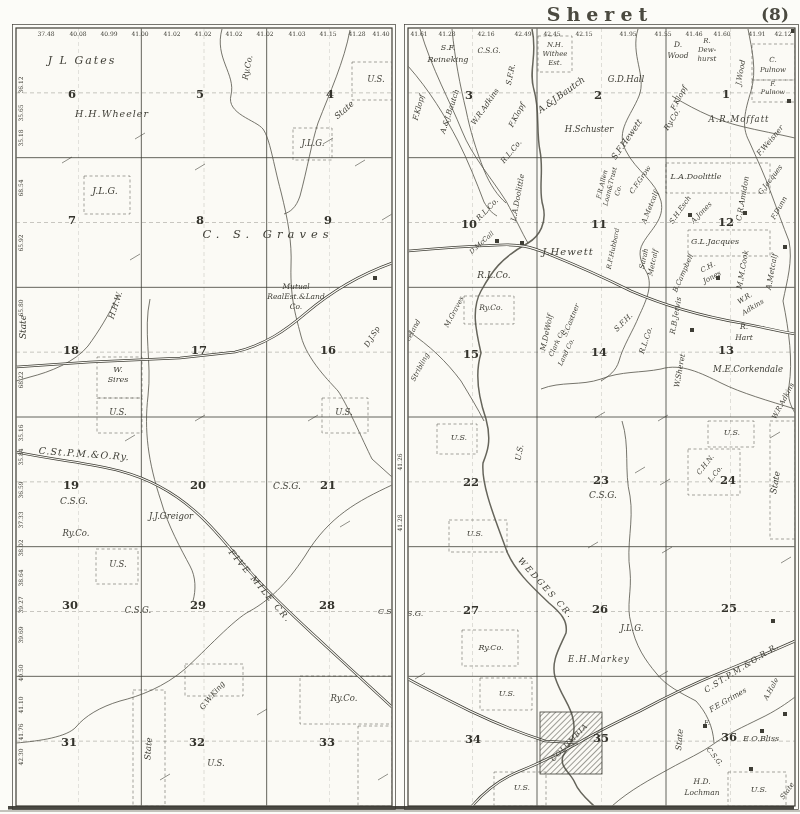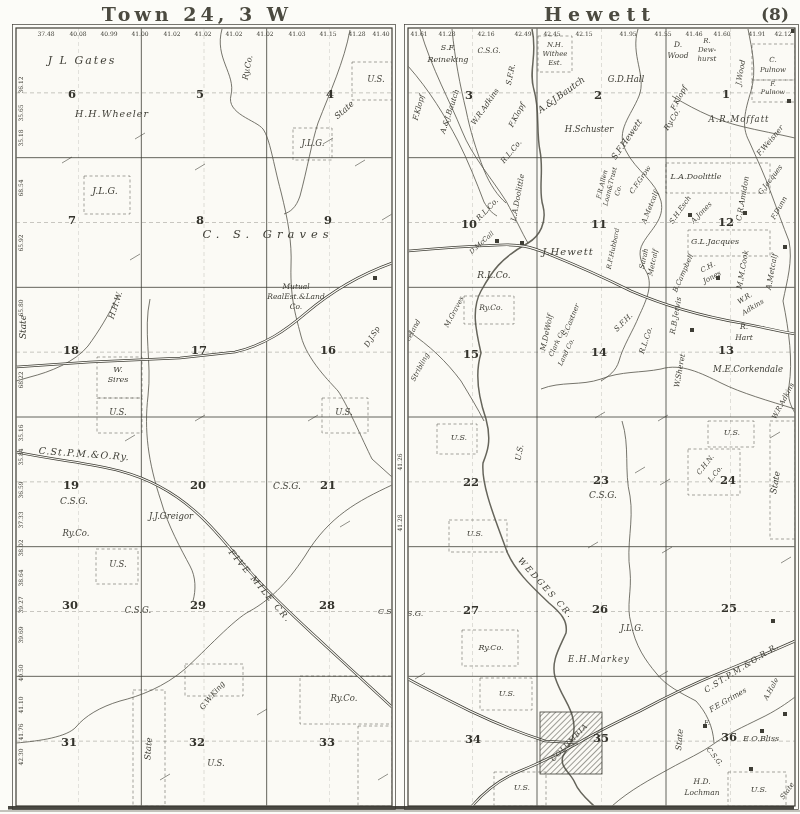--- a/index.html
+++ b/index.html
@@ -11,22 +11,21 @@
   #title-west{left:57px;width:280px;}
   #title-east{left:460px;width:280px;letter-spacing:6px;}
   #page-number{position:absolute;top:1px;left:750px;width:50px;height:26px;line-height:26px;
                text-align:center;color:#4b4a40;font-weight:bold;font-size:17px;}
   svg{position:absolute;left:0;top:0;}
 </style>
 </head>
 <body>
 
 <div class="stage">
-  <div class="map-title" id="title-west">Town 24, 3 W</div>
-  <div class="map-title" id="title-east">Hewett</div>
+  <div class="map-title" id="title-east">Sheret</div>
   <div id="page-number">(8)</div>
   <svg id="map" width="800" height="814" viewBox="0 0 800 814">
       <defs>
         <pattern id="hatch" width="4" height="4" patternUnits="userSpaceOnUse" patternTransform="rotate(45)">
           <line x1="0" y1="0" x2="0" y2="4" stroke="#3e3d35" stroke-width="1"></line>
         </pattern>
         <clipPath id="clip-west">
           <rect x="16.5" y="28.5" width="375" height="777"></rect>
         </clipPath>
         <clipPath id="clip-east">

